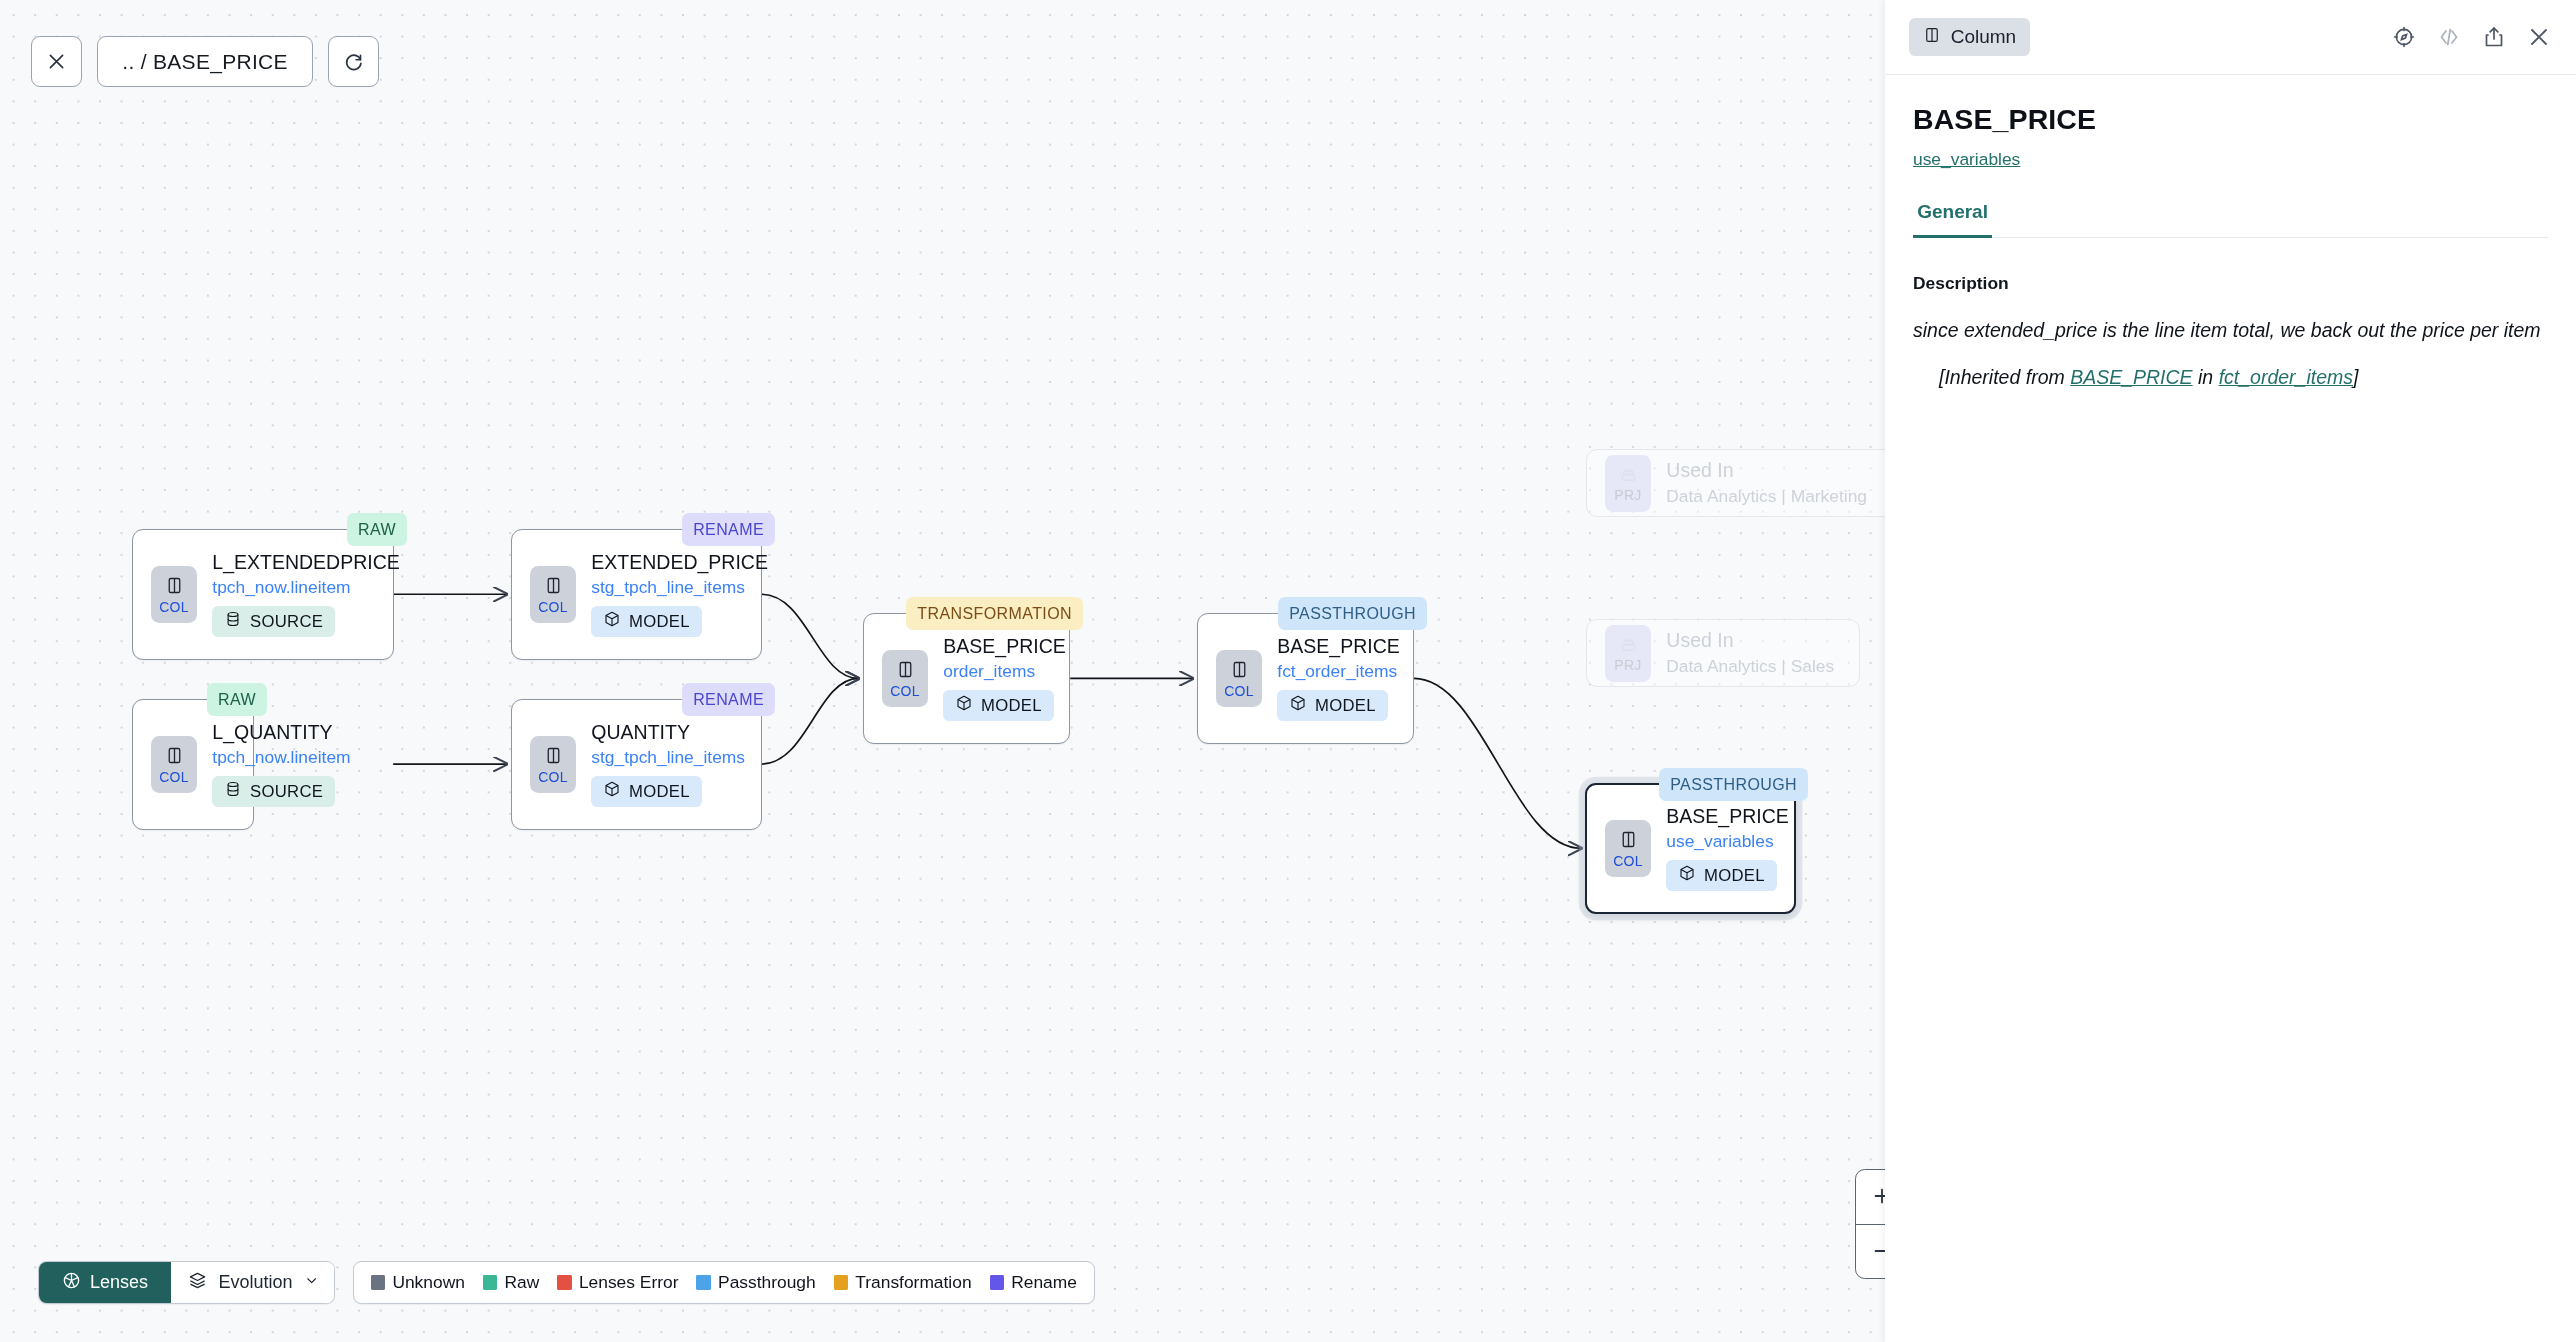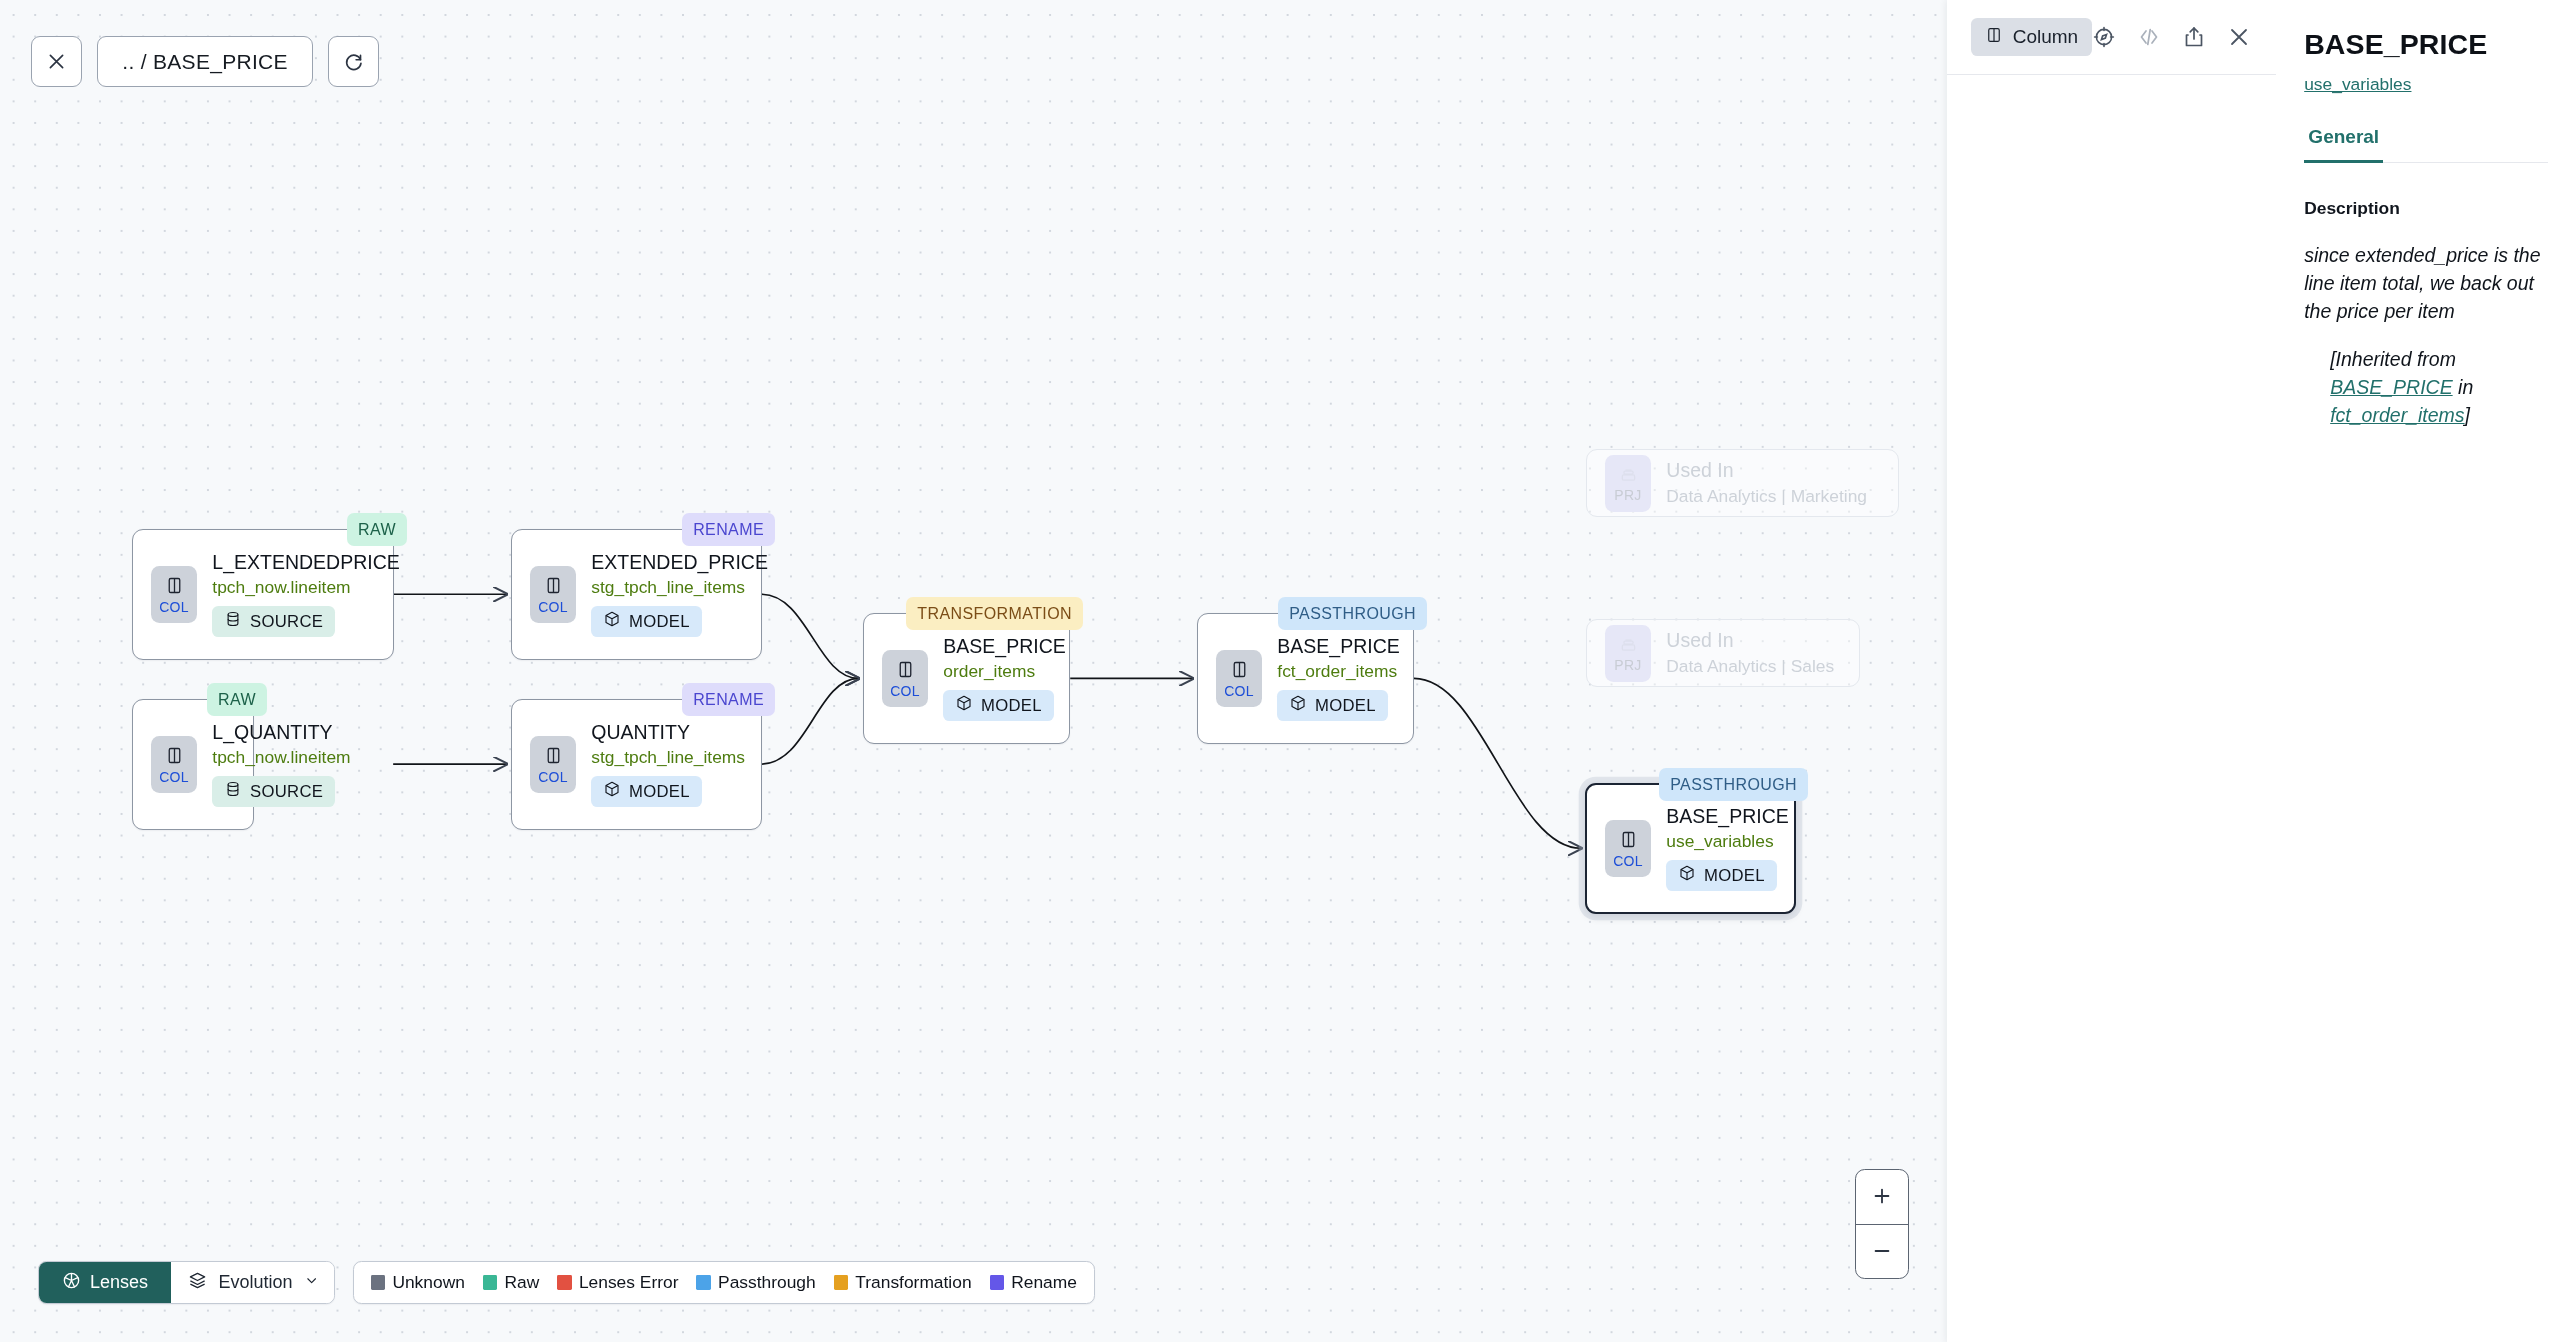--- a/index.html
+++ b/index.html
@@ -56,21 +56,21 @@
     width: 46px; height: 57px; border-radius: 8.4px; background: #cdd2da;
     display: flex; flex-direction: column; align-items: center; justify-content: center;
     gap: 1.4px; flex: 0 0 auto;
   }
   .type-chip.prj { background: #e6e7f7; }
   .type-chip .tc-label { font-size: 14px; color: #1d4ed8; letter-spacing: 0.3px; line-height: 1; }
   .ghost .type-chip .tc-label { color: #c8ccd4; }
   .ghost .type-chip svg { opacity: .3; }
   .node-text { display: flex; flex-direction: column; gap: 4.9px; min-width: 0; }
   .node-title { font-size: 19.5px; color: #10151d; line-height: 1.1; white-space: nowrap; }
-  .node-sub { font-size: 17.4px; color: #4d7c0f; line-height: 1.1; white-space: nowrap; }
+  .node-sub { font-size: 17.4px; color: #3b82f6; line-height: 1.1; white-space: nowrap; }
   .ghost .node-title, .ghost .node-sub { color: #cdd2d9; }
   .kind-badge {
     margin-top: 4.2px; align-self: flex-start;
     display: inline-flex; align-items: center; gap: 7.7px;
     height: 31px; padding: 0 12px; border-radius: 6.3px;
     font-size: 16.7px; letter-spacing: 0.3px; color: #10151d; white-space: nowrap; text-align: right;
   }
   .kind-badge.source { background: #d9eee8; }
   .kind-badge.model  { background: #d7e9fa; }
 
@@ -114,23 +114,23 @@
     background: #fff; border: 1.3px solid #5b6471; border-radius: 9.7px; overflow: hidden;
   }
   .zoom-btn {
     height: 54px; display: flex; align-items: center; justify-content: center;
     cursor: pointer; color: #2c3442;
   }
   .zoom-btn + .zoom-btn { border-top: 1.3px solid #5b6471; }
 
   
   #panel {
-    position: absolute; right: 0; top: 0; width: 629px; height: 1343px;
+    position: absolute; right: 0; top: 0; width: 691px; height: 1343px;
     background: #fff; box-shadow: -2.1px 0 7px rgba(16,24,40,.07);
-    display: flex; flex-direction: row;
+    display: flex; flex-direction: column;
   }
   .panel-head {
     height: 75px; display: flex; align-items: center; justify-content: space-between;
     padding: 0 25px 0 24px; border-bottom: 1px solid #e6e8ed; flex: 0 0 auto;
   }
   .obj-chip {
     display: inline-flex; align-items: center; gap: 9.7px;
     background: #dbdfe6; border-radius: 6.3px; padding: 0 14px; height: 38px;
     font-size: 19px; color: #1a212c; cursor: pointer;
   }

